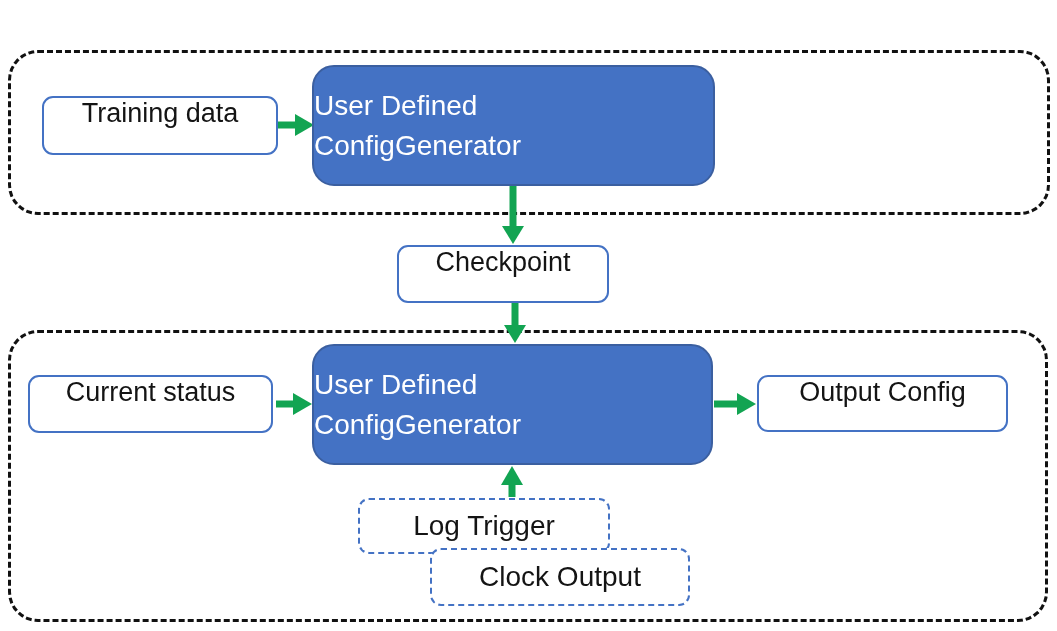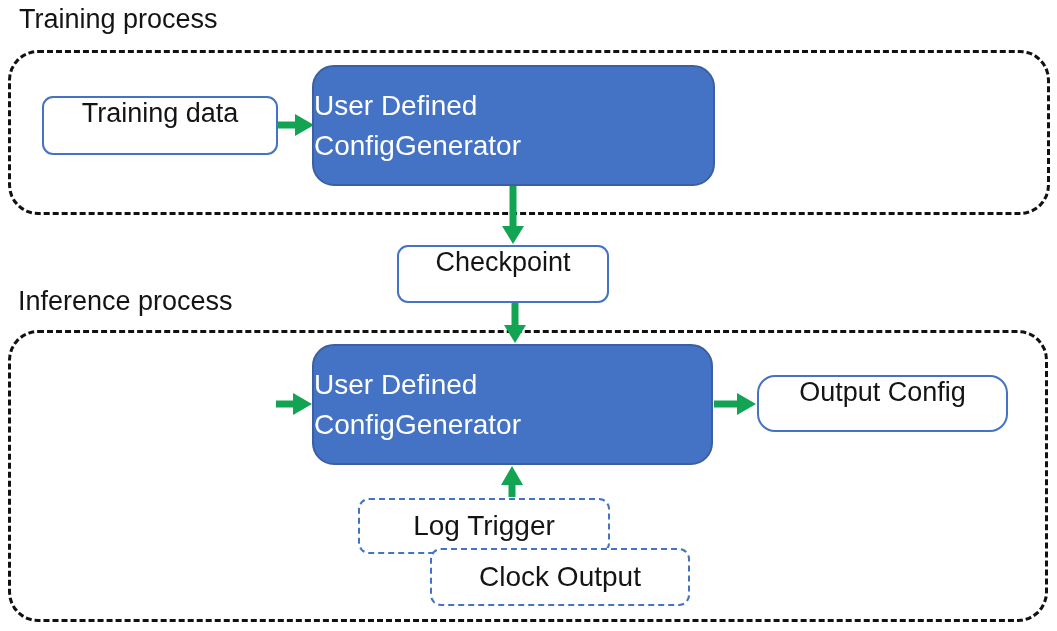--- a/index.html
+++ b/index.html
@@ -86,22 +86,20 @@
     pointer-events:none;
   }
   .arrow-shaft{stroke:var(--arrow-green);stroke-width:7;}
   .arrow-head{fill:var(--arrow-green);}
 </style>
 </head>
 <body>
 
 <div class="canvas">
 
-  <div class="section-label" style="left:19px;top:4px;">Training process</div>
-  <div class="section-label" style="left:18px;top:286px;">Inference process</div>
 
   <div class="process-container" style="left:8px;top:50px;width:1042px;height:165px;"></div>
   <div class="process-container" style="left:8px;top:330px;width:1040px;height:292px;"></div>
 
   <svg class="arrow-layer" viewBox="0 0 1057 631">
     <g>
       <line class="arrow-shaft" x1="278" y1="125" x2="297" y2="125"></line>
       <polygon class="arrow-head" points="295,114 295,136 314,125"></polygon>
     </g>
     <g>
@@ -132,27 +130,30 @@
 
   <div class="blue-box" style="left:312px;top:65px;width:403px;height:121px;">
     <span>User Defined</span>
     <span>ConfigGenerator</span>
   </div>
 
   <div class="white-box" style="left:397px;top:245px;width:212px;height:58px;">
     <span>Checkpoint</span>
   </div>
 
+  <div class="white-box" style="left:28px;top:375px;width:245px;height:58px;">
+    <span>Current status</span>
+  </div>
 
   <div class="blue-box" style="left:312px;top:344px;width:401px;height:121px;">
     <span>User Defined</span>
     <span>ConfigGenerator</span>
   </div>
 
-  <div class="white-box" style="left:757px;top:375px;width:251px;height:57px;border-radius:18px;">
+  <div class="white-box" style="left:757px;top:375px;width:251px;height:57px;">
     <span>Output Config</span>
   </div>
 
   <div class="dashed-box" style="left:358px;top:498px;width:252px;height:56px;z-index:2;">
     <span>Log Trigger</span>
   </div>
 
   <div class="dashed-box" style="left:430px;top:548px;width:260px;height:58px;z-index:3;">
     <span>Clock Output</span>
   </div>

